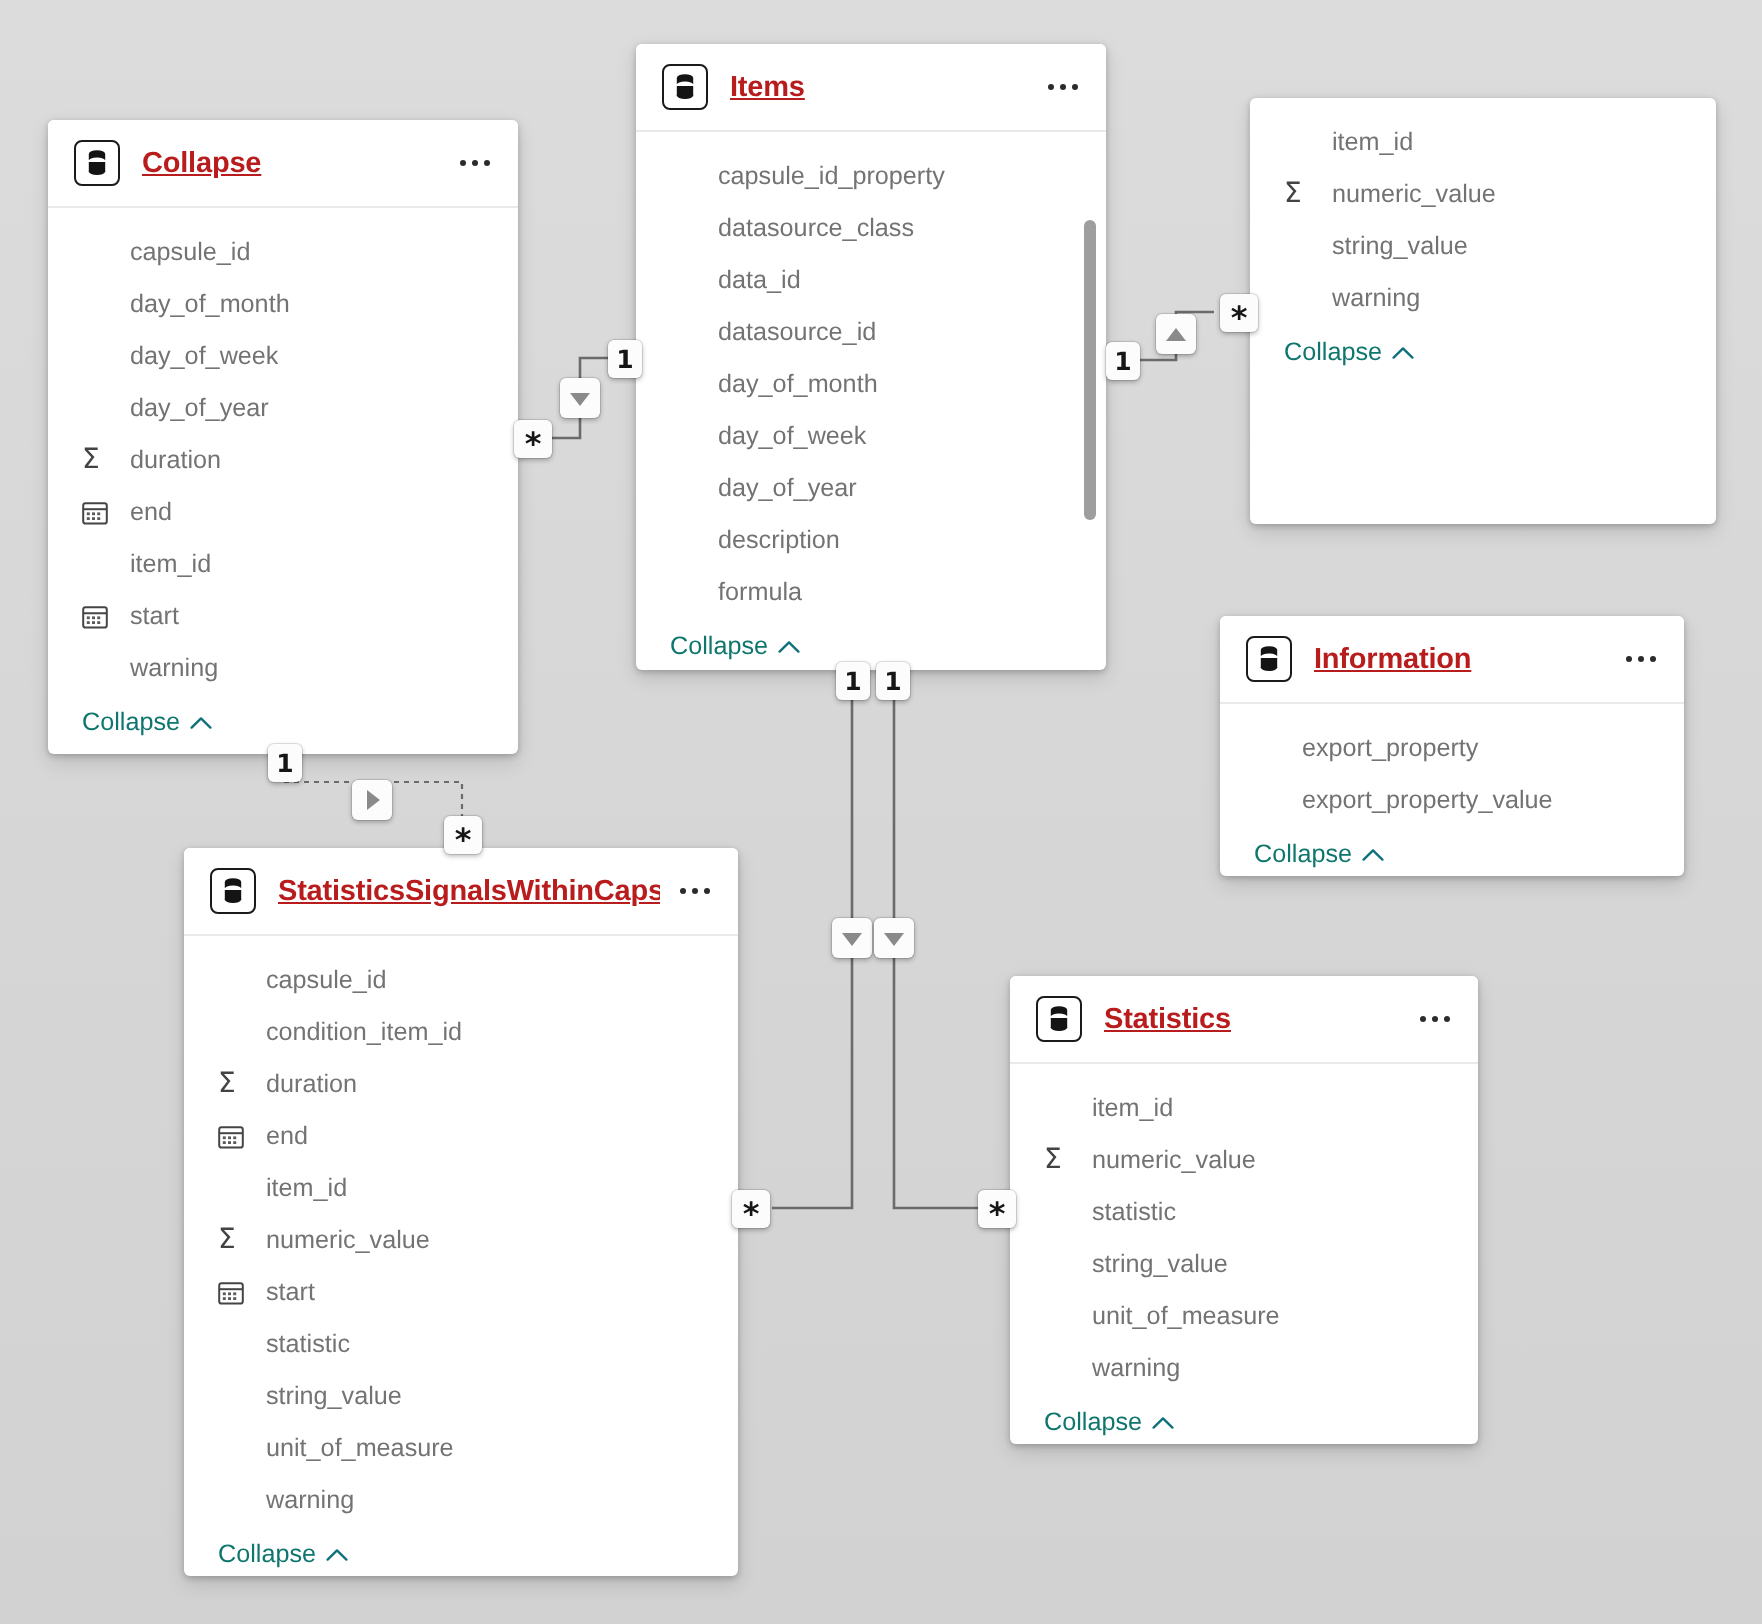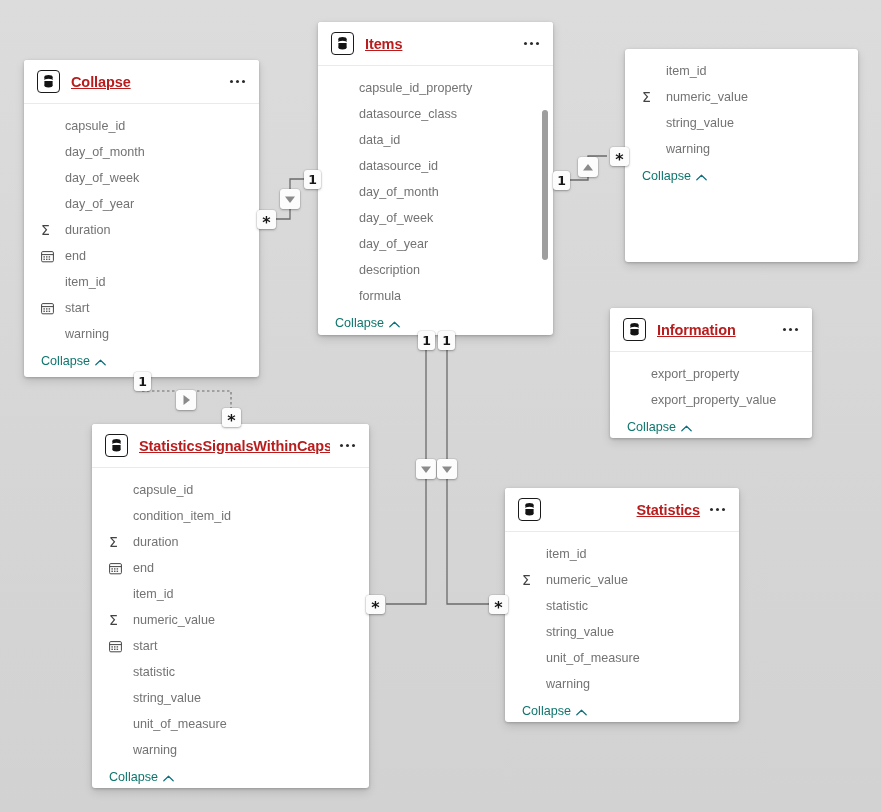--- a/index.html
+++ b/index.html
@@ -384,21 +384,21 @@
             <span class="field-label">warning</span>
           </div>
           <div class="collapse-link">
             <span class="ctext">Collapse</span>
             <span class="cchev"><svg width="11" height="7" viewBox="0 0 11 7">
                 <polyline points="0.8,5.8 5.5,1.2 10.2,5.8" fill="none" stroke="#10717c" stroke-width="1.2" stroke-linecap="round" stroke-linejoin="round"></polyline>
               </svg></span>
           </div>
         </div>
       </div>
-      <div class="table-card" style="left: 610px; top: 308px; width: 202px; height: 130px;">
+      <div class="table-card" style="left: 610px; top: 308px; width: 232px; height: 130px;">
         <div class="card-header">
           <span class="db-icon">
             <svg width="11" height="13" viewBox="0 0 11 13">
               <ellipse cx="5.5" cy="2" rx="4.1" ry="1.9" fill="#141414"></ellipse>
               <rect x="1.4" y="2" width="8.2" height="3.0" fill="#141414"></rect>
               <ellipse cx="5.5" cy="5.4" rx="4.1" ry="1.7" fill="#ffffff"></ellipse>
               <rect x="1.4" y="6.0" width="8.2" height="4.6" fill="#141414"></rect>
               <ellipse cx="5.5" cy="10.6" rx="4.1" ry="1.9" fill="#141414"></ellipse>
             </svg>
           </span>
@@ -520,21 +520,21 @@
             <span class="field-label">warning</span>
           </div>
           <div class="collapse-link">
             <span class="ctext">Collapse</span>
             <span class="cchev"><svg width="11" height="7" viewBox="0 0 11 7">
                 <polyline points="0.8,5.8 5.5,1.2 10.2,5.8" fill="none" stroke="#10717c" stroke-width="1.2" stroke-linecap="round" stroke-linejoin="round"></polyline>
               </svg></span>
           </div>
         </div>
       </div>
-      <div class="table-card" style="left: 505px; top: 488px; width: 234px; height: 234px; text-align: right;">
+      <div class="table-card" style="left: 505px; top: 488px; width: 234px; height: 234px;">
         <div class="card-header">
           <span class="db-icon">
             <svg width="11" height="13" viewBox="0 0 11 13">
               <ellipse cx="5.5" cy="2" rx="4.1" ry="1.9" fill="#141414"></ellipse>
               <rect x="1.4" y="2" width="8.2" height="3.0" fill="#141414"></rect>
               <ellipse cx="5.5" cy="5.4" rx="4.1" ry="1.7" fill="#ffffff"></ellipse>
               <rect x="1.4" y="6.0" width="8.2" height="4.6" fill="#141414"></rect>
               <ellipse cx="5.5" cy="10.6" rx="4.1" ry="1.9" fill="#141414"></ellipse>
             </svg>
           </span>

